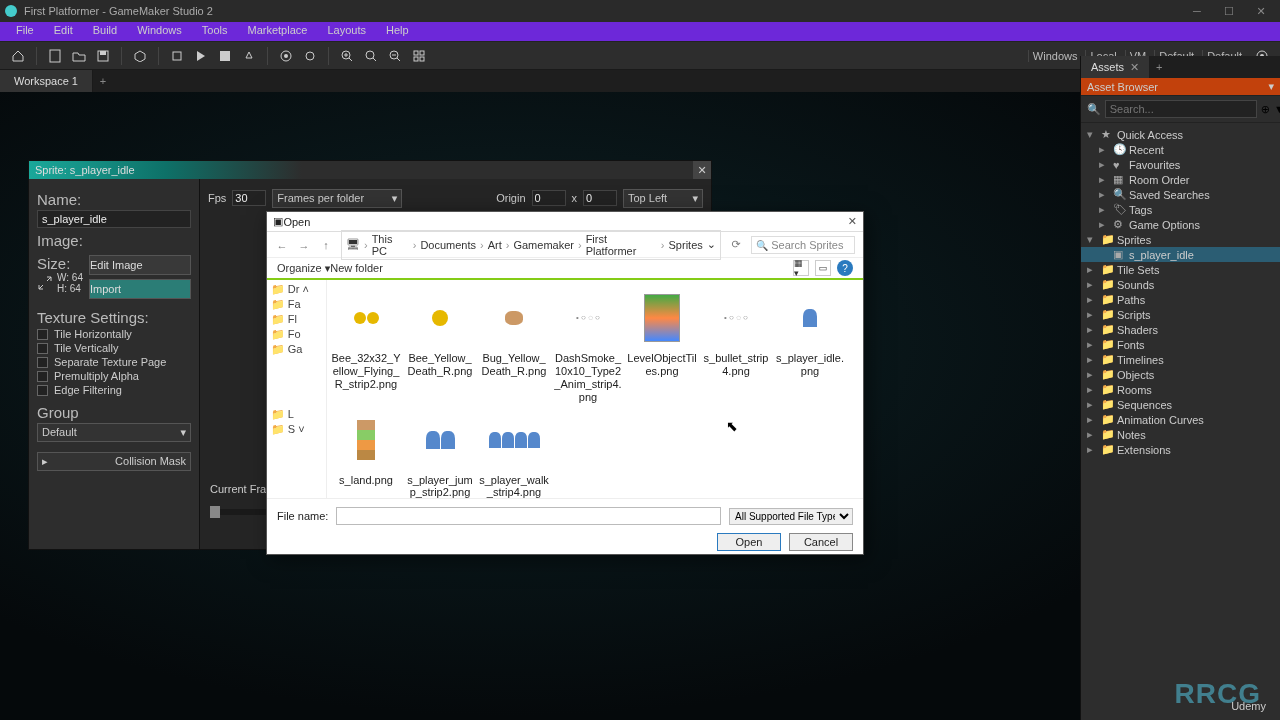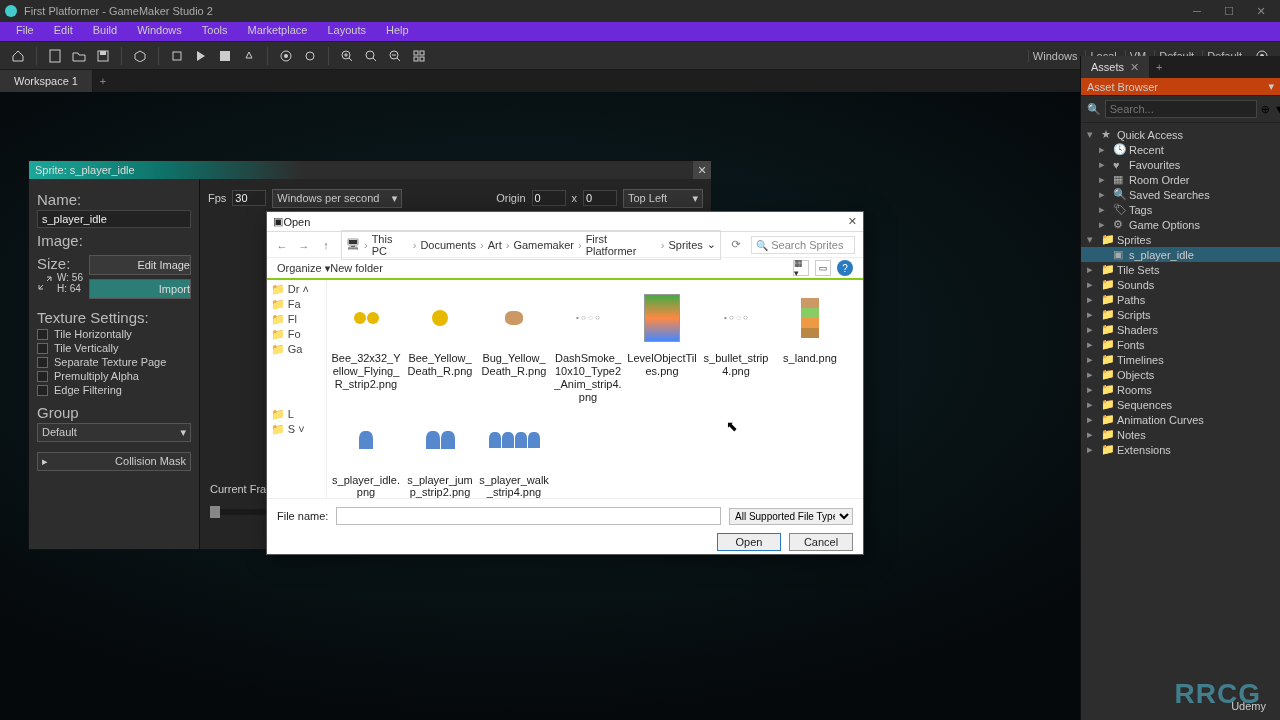--- a/index.html
+++ b/index.html
@@ -25,21 +25,21 @@
 .main-area { position:absolute; top:92px; left:0; right:0; bottom:0; background:radial-gradient(ellipse at 40% 40%, #0d2226 0%, #05090b 70%); }
 
 
 .sprite-win { position:absolute; left:28px; top:160px; width:684px; height:390px; background:#2d2d2d; border:1px solid #111; }
 .sprite-titlebar { height:18px; background:linear-gradient(90deg,#1aa89a 0%, #0e7168 20%, #2d2d2d 40%); display:flex; align-items:center; padding-left:6px; color:#ddd; font-size:10px; }
 .sprite-close { margin-left:auto; width:18px; height:18px; background:#444; color:#ccc; display:flex; align-items:center; justify-content:center; }
 .sprite-body { display:flex; height:calc(100% - 18px); }
 .sprite-left { width:170px; padding:8px; color:#ccc; }
 .sprite-left label { display:block; font-size:15px; color:#bbb; margin-top:4px; }
 .sprite-input { width:100%; background:#222; color:#eee; border:1px solid #444; padding:2px 4px; margin-top:2px; }
-.btn { background:#393939; border:1px solid #555; color:#ddd; padding:3px 0; text-align:right; margin-top:4px; cursor:pointer; }
+.btn { background:#393939; border:1px solid #555; color:#ddd; padding:3px 0; text-align:left; margin-top:4px; cursor:pointer; }
 .btn.active { background:#2b7d76; }
 .chk { display:flex; align-items:center; gap:6px; margin-top:2px; color:#ccc; font-size:10px; }
 .chkb { width:11px; height:11px; border:1px solid #666; background:#222; }
 .dd { background:#333; border:1px solid #555; color:#ccc; padding:2px 4px; display:flex; justify-content:space-between; margin-top:2px; }
 .sprite-right { flex:1; background:#252525; border-left:1px solid #111; padding:8px; color:#ccc; font-size:10px; position:relative; }
 .sprite-right .row { display:flex; align-items:center; gap:6px; margin-bottom:8px; }
 .sprite-right input[type=text] { width:34px; background:#222; border:1px solid #444; color:#eee; padding:1px 2px; }
 .slider { position:absolute; bottom:34px; left:10px; right:40px; height:6px; background:#1a1a1a; }
 .slider-handle { width:10px; height:12px; background:#888; position:relative; top:-3px; }
 .cf-label { position:absolute; bottom:54px; left:10px; }
@@ -250,21 +250,21 @@
       <div style="display:flex; gap:6px; align-items:flex-start; margin-top:2px;">
         <div style="flex:0 0 auto;">
           <label>Size:</label>
           <div style="display:flex; gap:4px; align-items:center;">
             <div>
                 <svg width="16" height="16">
                   <path d="M2 14 L6 10 M2 10v4h4 M14 2 L10 6 M10 2h4v4" stroke="#ccc" fill="none"></path>
                 </svg>
               </div>
             <div>
-              <div style="font-size:10px">W: 56</div>
+              <div style="font-size:10px">W: 64</div>
               <div style="font-size:10px">H: 64</div>
             </div>
           </div>
         </div>
         <div style="flex:1;">
           <div class="btn">Edit Image</div>
           <div class="btn active">Import</div>
         </div>
       </div>
       <label style="margin-top:10px">Texture Settings:</label>
@@ -296,21 +296,21 @@
       <div class="dd" style="margin-top:10px">
           <span>▸ </span>
           <span>Collision Mask</span>
         </div>
     </div>
     <div class="sprite-right">
       <div class="row">
         <span>Fps</span>
         <input type="text" value="30" style="">
         <div class="dd" style="width:130px">
-            <span>Windows per second</span>
+            <span>Frames per folder</span>
             <span>▾</span>
           </div>
         <span style="margin-left:auto">Origin</span>
         <input type="text" value="0" style="">
         <span>x</span>
         <input type="text" value="0" style="">
         <div class="dd" style="width:80px">
             <span>Top Left</span>
             <span>▾</span>
           </div>
@@ -521,25 +521,25 @@
       <div class="file-item"><div class="thumb">
             <div style="font-size:8px;color:#888">• ○ ◌ ○</div>
           </div><span>DashSmoke_10x10_Type2_Anim_strip4.png</span></div>
       <div class="file-item"><div class="thumb">
             <div style="width:36px;height:48px;background:linear-gradient(#4a4,#f84,#48f);border:1px solid #999"></div>
           </div><span>LevelObjectTiles.png</span></div>
       <div class="file-item"><div class="thumb">
             <div style="font-size:8px;color:#888">• ○ ◌ ○</div>
           </div><span>s_bullet_strip4.png</span></div>
       <div class="file-item"><div class="thumb">
+            <div style="width:14px;height:18px;background:#58c;border-radius:40% 40% 0 0"></div>
+          </div><span>s_player_idle.png</span></div>
+      <div class="file-item"><div class="thumb">
             <div style="width:18px;height:40px;background:linear-gradient(#c96 0 25%,#8c6 25% 50%,#e94 50% 75%,#b84 75%);"></div>
           </div><span>s_land.png</span></div>
-      <div class="file-item"><div class="thumb">
-            <div style="width:14px;height:18px;background:#58c;border-radius:40% 40% 0 0"></div>
-          </div><span>s_player_idle.png</span></div>
       <div class="file-item"><div class="thumb">
             <div class="sprite2">
               <div style="width:14px;height:18px;background:#58c;border-radius:40% 40% 0 0"></div>
               <div style="width:14px;height:18px;background:#58c;border-radius:40% 40% 0 0"></div>
             </div>
           </div><span>s_player_jump_strip2.png</span></div>
       <div class="file-item"><div class="thumb">
             <div class="sprite2">
               <div style="width:12px;height:16px;background:#58c;border-radius:40% 40% 0 0"></div>
               <div style="width:12px;height:16px;background:#58c;border-radius:40% 40% 0 0"></div>

